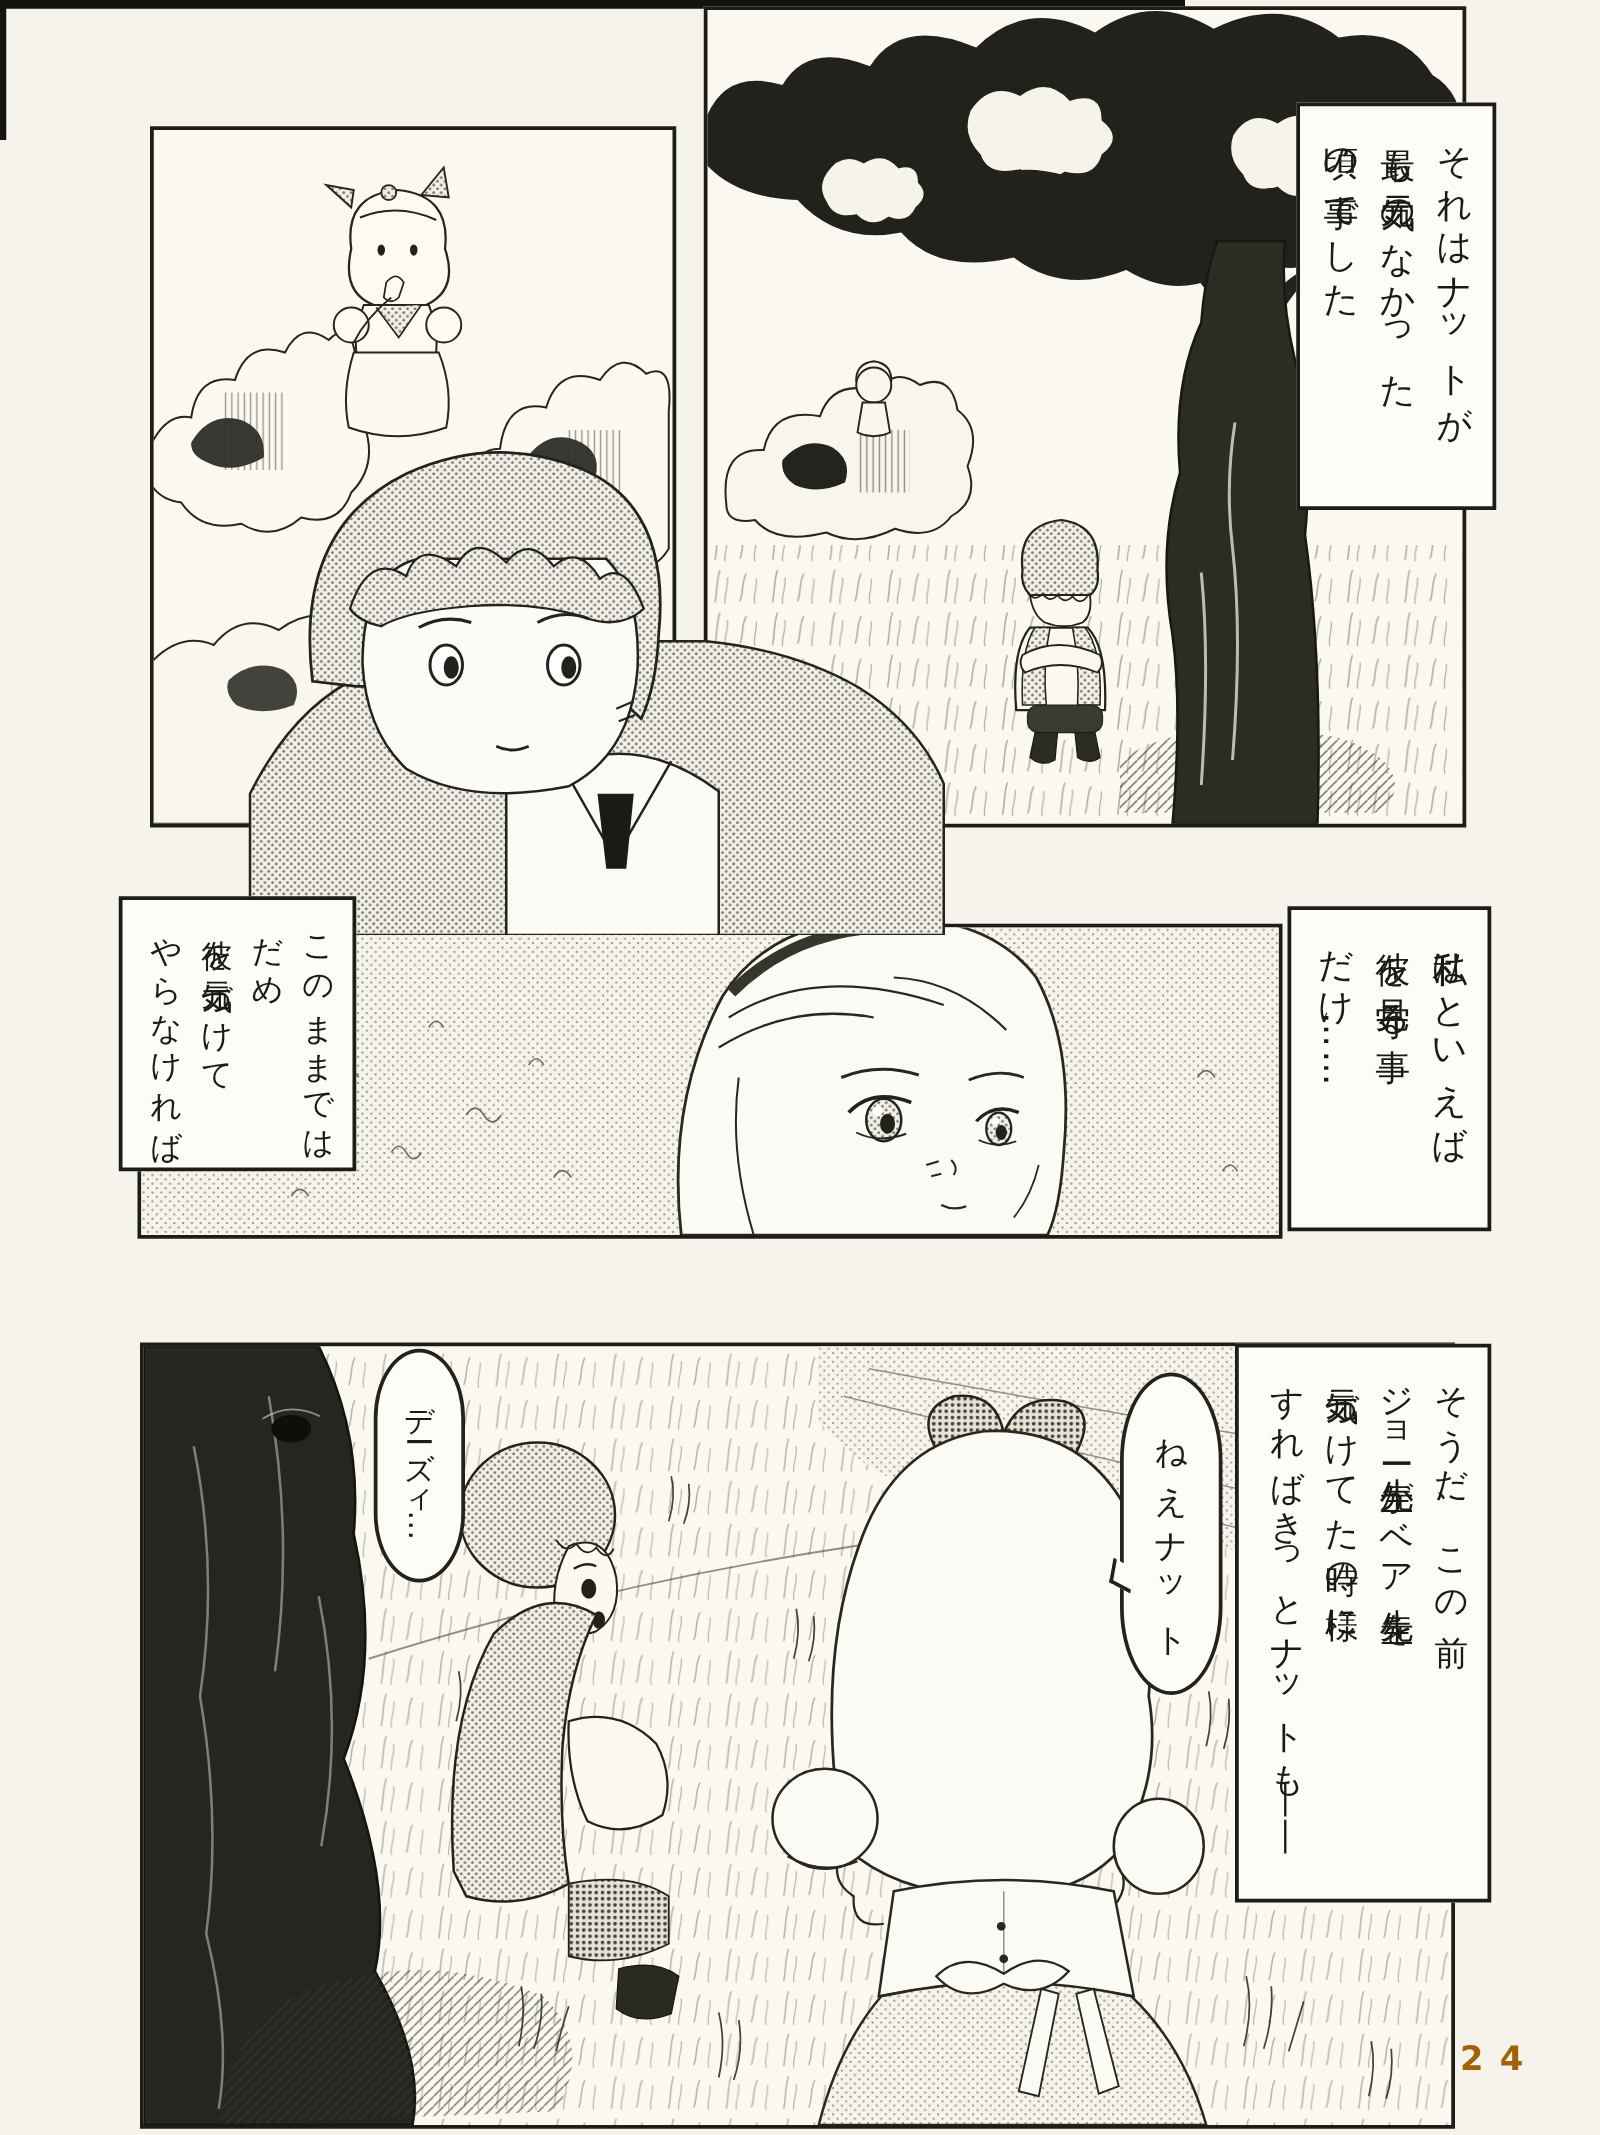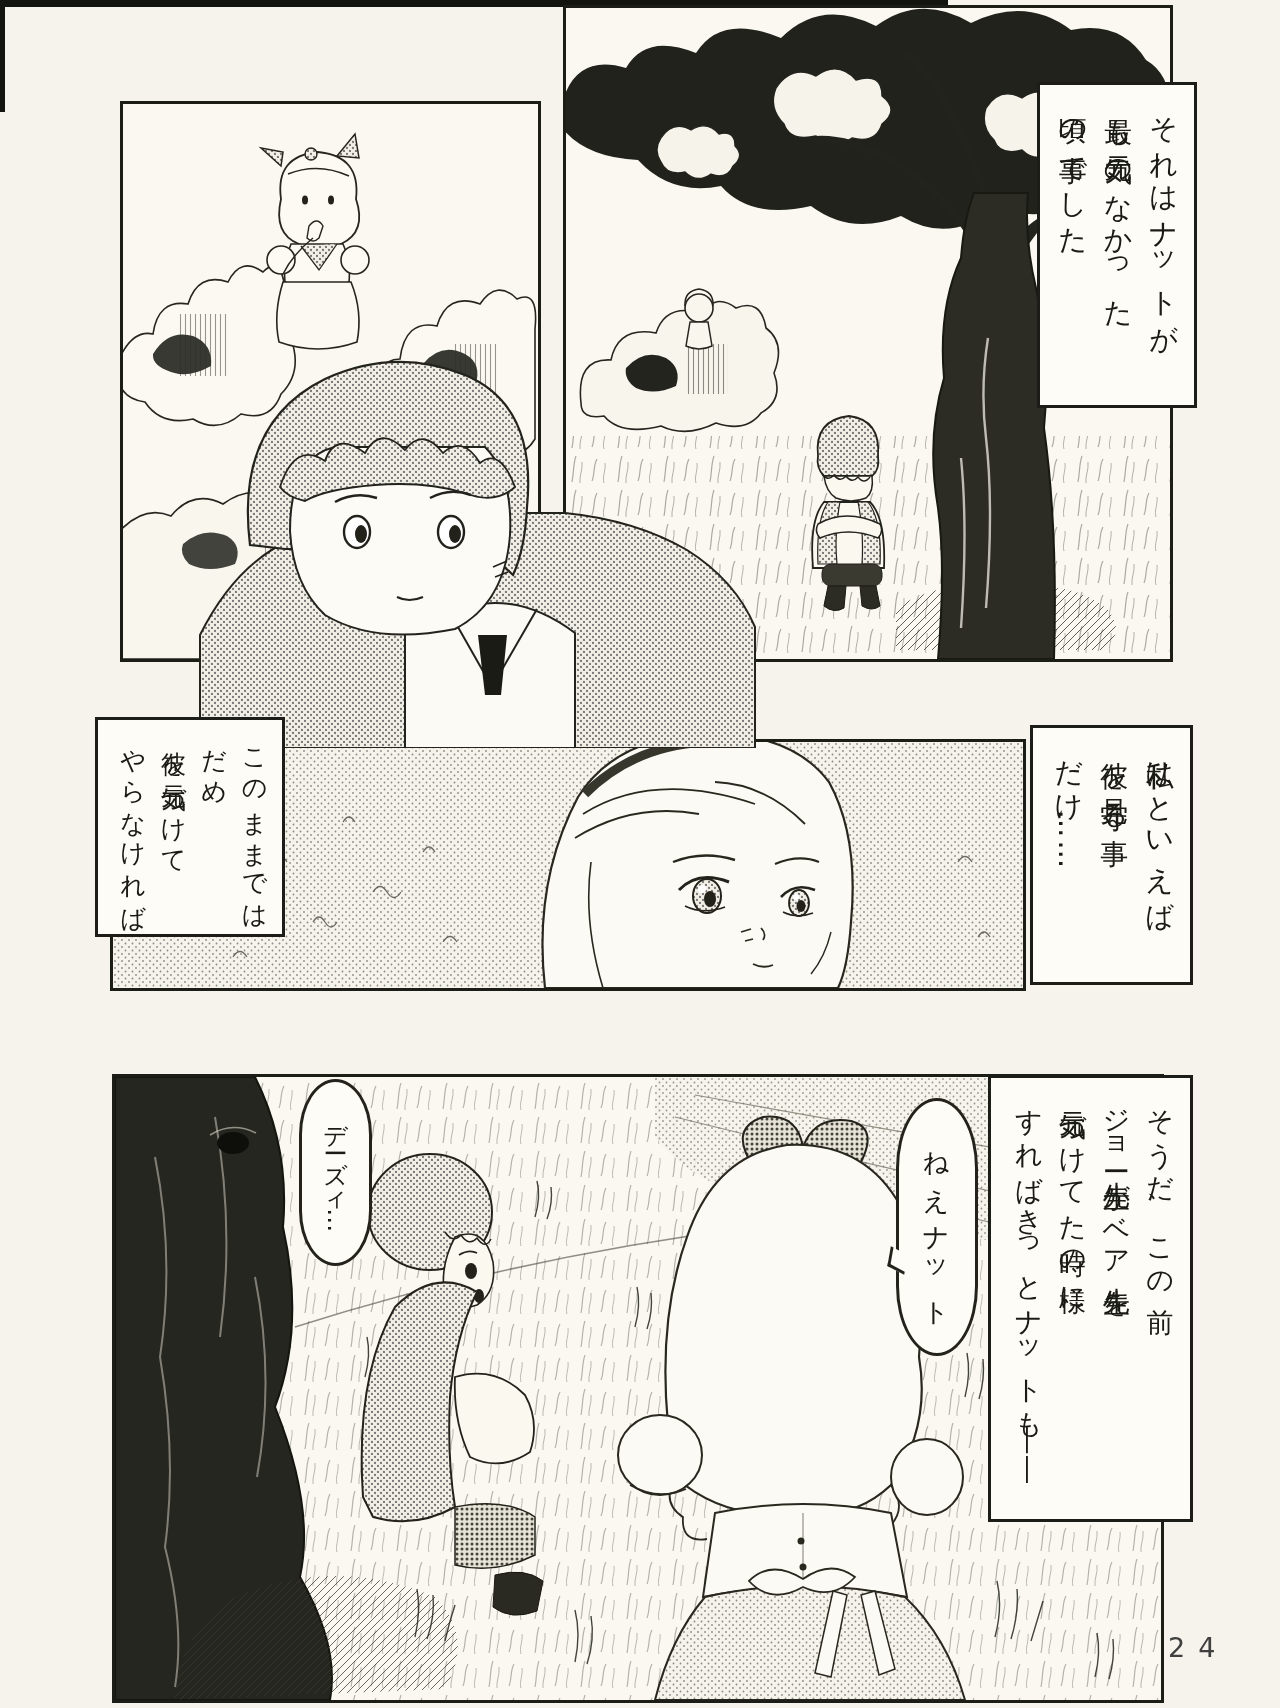--- a/index.html
+++ b/index.html
@@ -47,21 +47,21 @@
   }
   #bubble1{left:299px;top:1079px;width:73px;height:187px;border-radius:37px/56px;font-size:24px;letter-spacing:.18em;}
   #bubble2{left:896px;top:1098px;width:82px;height:258px;border-radius:41px/70px;font-size:26px;letter-spacing:.3em;}
   #bubble2 .tail{
     position:absolute;left:-11px;top:150px;width:16px;height:16px;
     background:#fdfcf6;border-left:3px solid #23231c;border-bottom:3px solid #23231c;
     transform:rotate(28deg) skewX(18deg);
   }
   #page-number{
     position:absolute;left:1168px;top:1632px;z-index:10;
-    font-size:27px;font-weight:400;letter-spacing:0.48em;color:#404040;
+    font-size:27px;font-weight:700;letter-spacing:0.48em;color:#a16207;
   }
 </style>
 </head>
 <body>
 
 <svg width="0" height="0" style="position:absolute" aria-hidden="true">
   <defs>
     <pattern id="tnMid" patternUnits="userSpaceOnUse" width="6" height="6">
       <rect width="6" height="6" fill="#f2efe6"></rect>
       <circle cx="2" cy="2" r="1.15" fill="#777"></circle>

